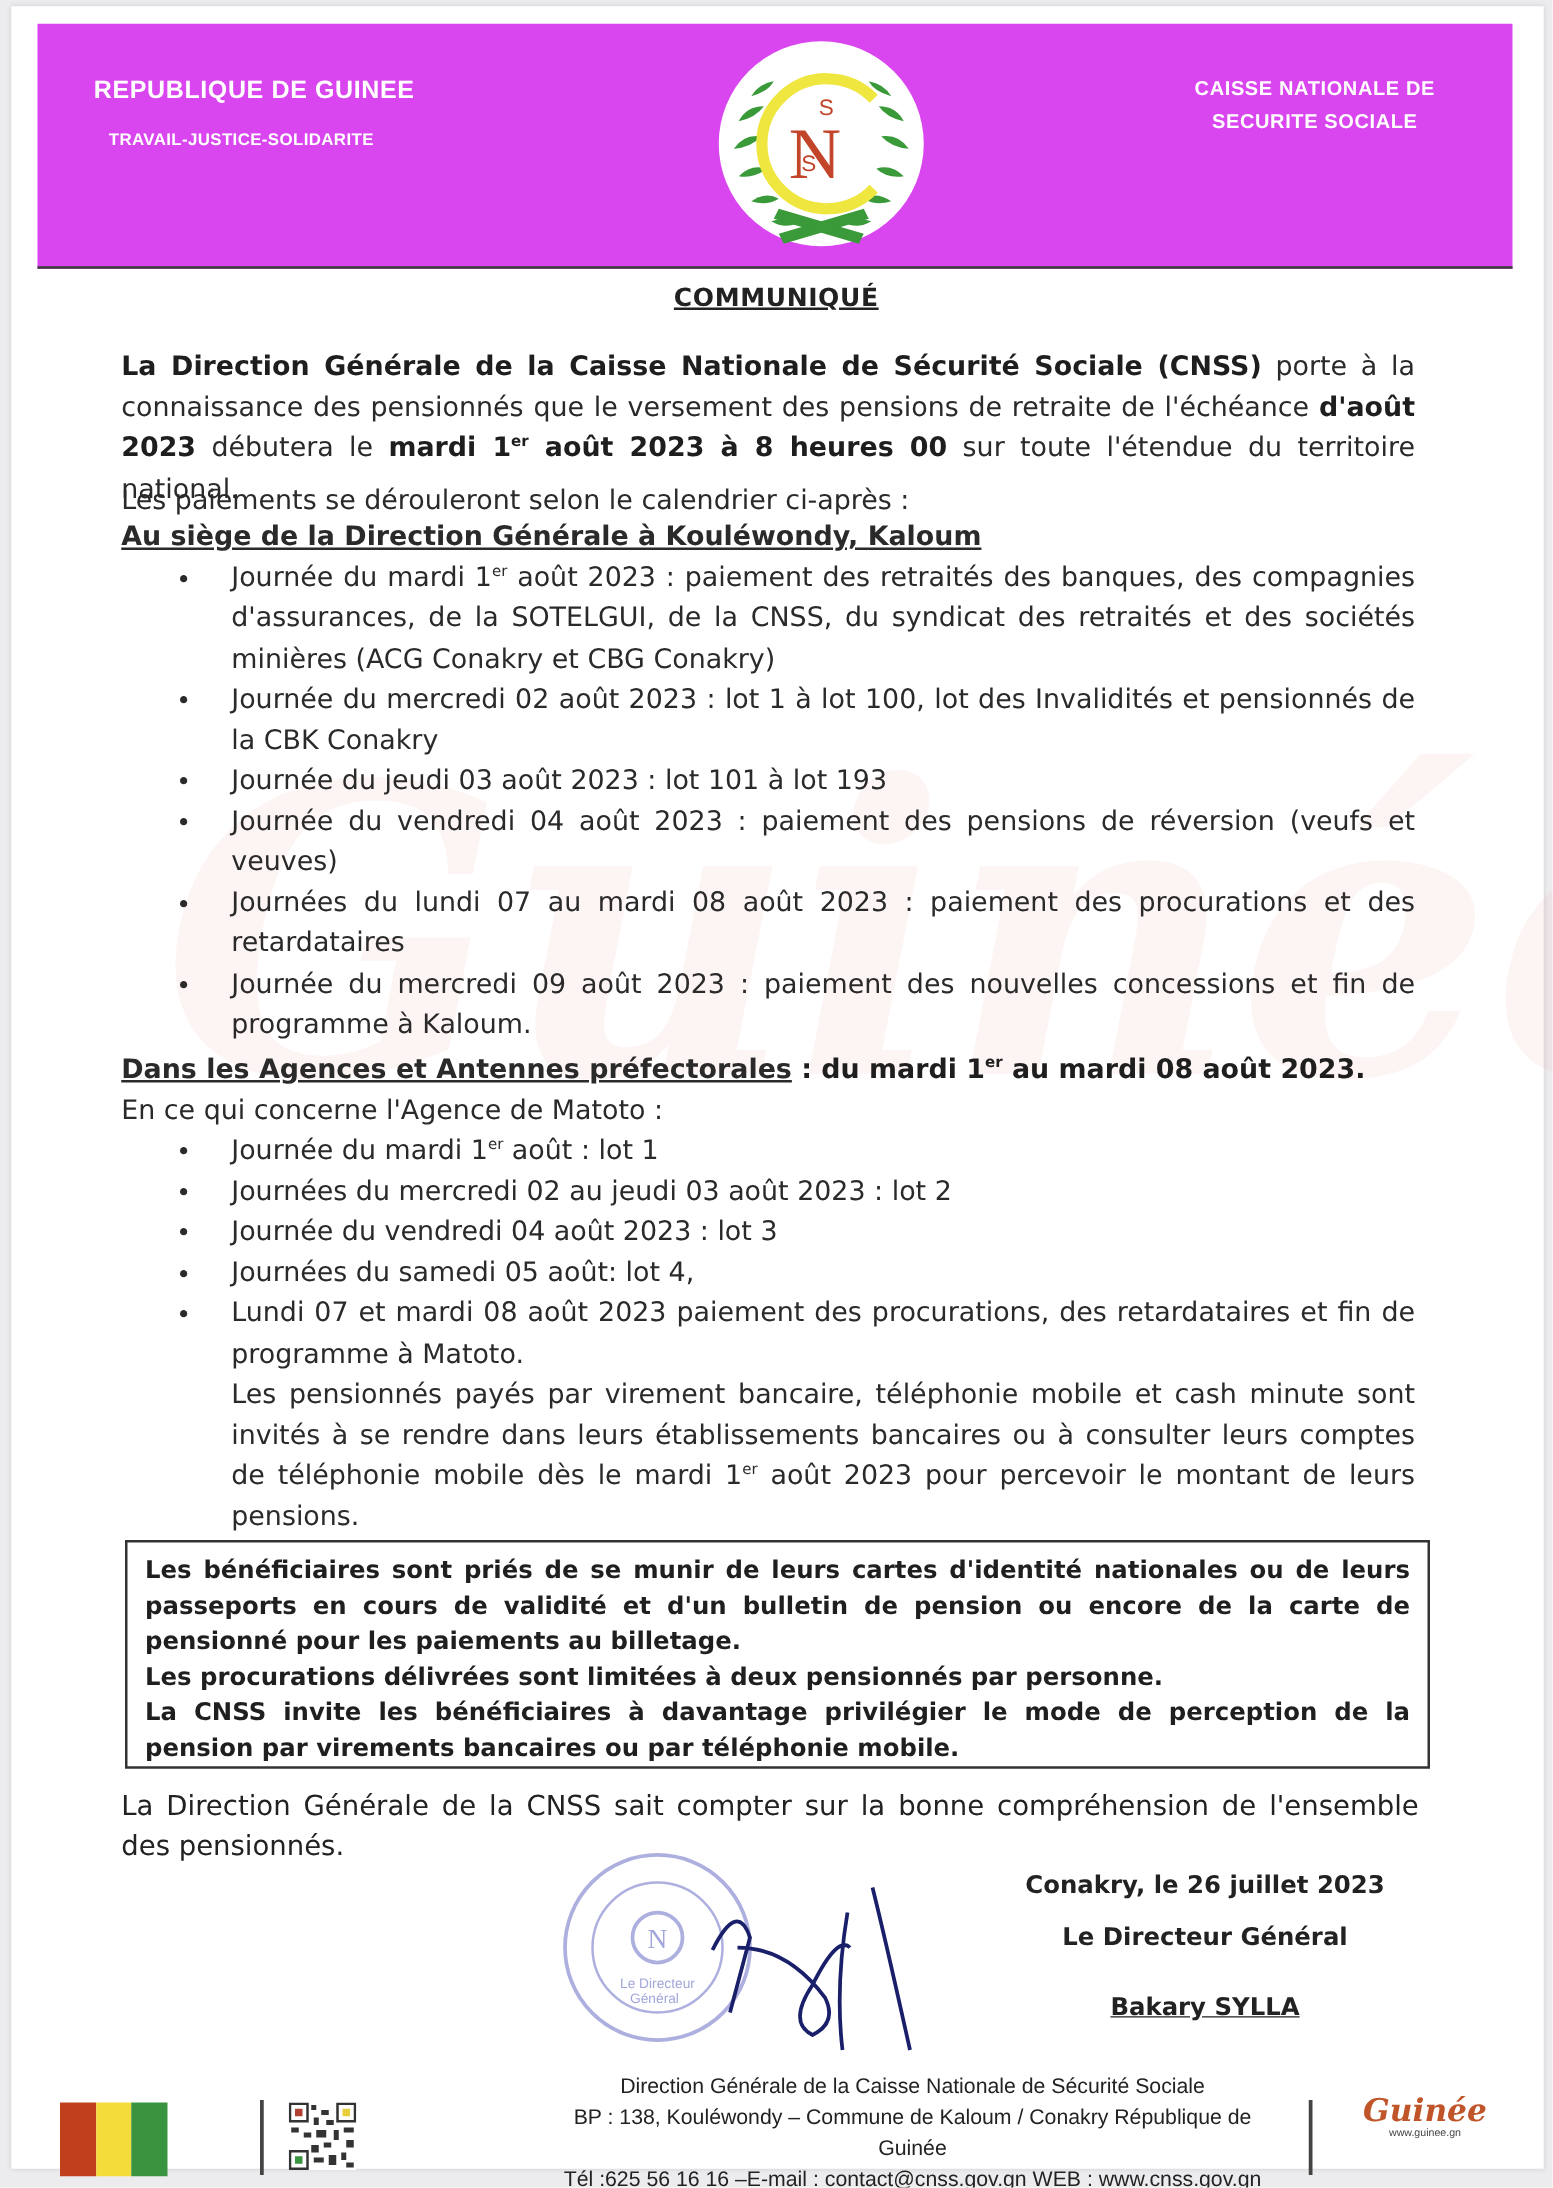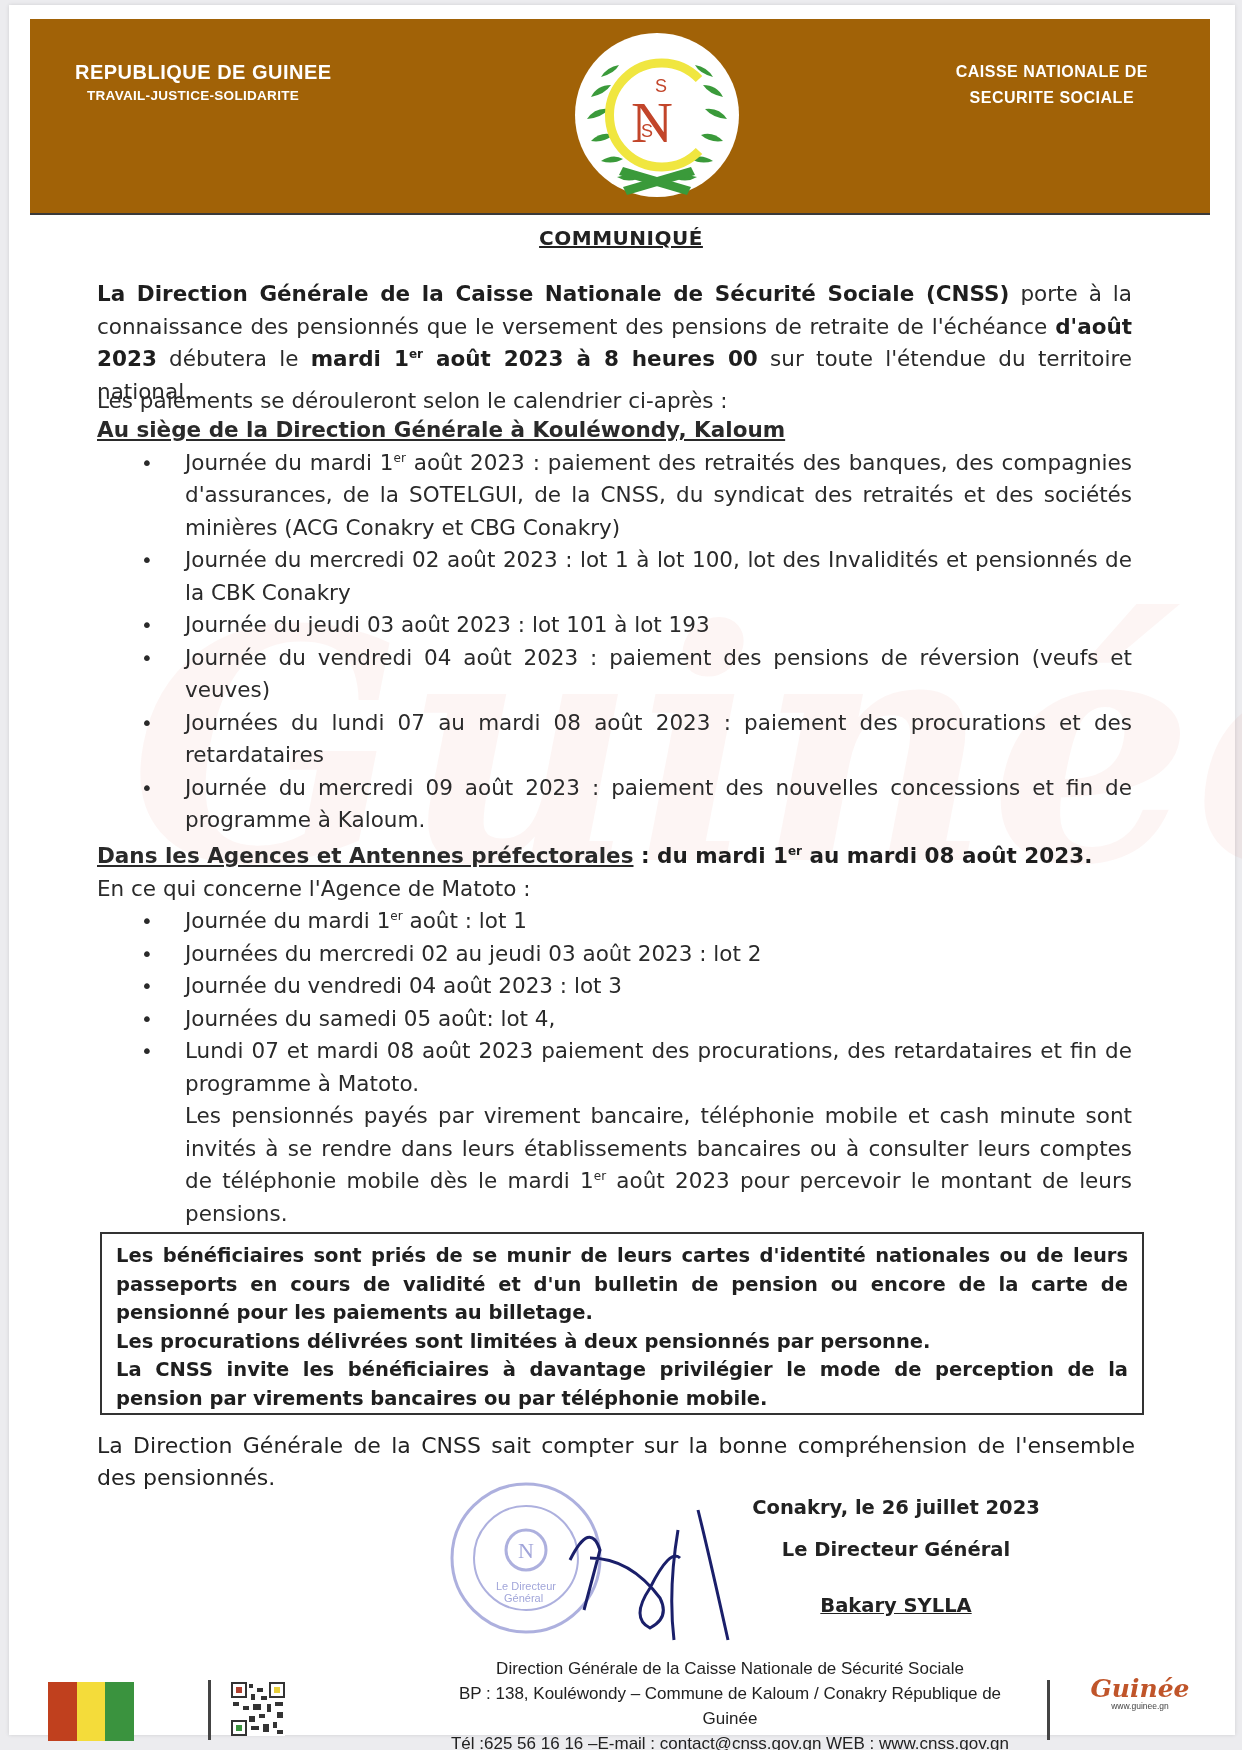--- a/index.html
+++ b/index.html
@@ -5,47 +5,47 @@
   html, body { margin:0; padding:0; }
   body {
     width:1242px; height:1750px; background:#ececef; position:relative; overflow:hidden;
     font-family:"DejaVu Sans", sans-serif; color:#222;
   }
   .page {
     position:absolute; left:9px; top:5px; width:1226px; height:1730px; background:#fff;
     box-shadow:0 0 4px rgba(0,0,0,0.12);
   }
   .banner {
-    position:absolute; left:30px; top:19px; width:1180px; height:194px; background:#a16207;
+    position:absolute; left:30px; top:19px; width:1180px; height:194px; background:#d946ef;
     border-bottom:2px solid #3a3a3a;
   }
   .banner-left { position:absolute; left:45px; top:42px; color:#fff; }
   .banner-left .t1 { font-family:"Liberation Sans", sans-serif; font-weight:bold; font-size:20px; letter-spacing:0.5px; }
-  .banner-left .t2 { font-family:"Liberation Sans", sans-serif; font-weight:bold; font-size:13.5px; margin-left:12px; margin-top:4px; letter-spacing:0.3px; }
+  .banner-left .t2 { font-family:"Liberation Sans", sans-serif; font-weight:bold; font-size:13.5px; margin-left:12px; margin-top:20px; letter-spacing:0.3px; }
   .banner-right { position:absolute; right:62px; top:40px; color:#fff; text-align:center;
     font-family:"Liberation Sans", sans-serif; font-weight:bold; font-size:16px; line-height:26px; letter-spacing:0.5px; }
   .logo { position:absolute; left:531px; top:-2px; width:192px; height:196px; }
 
   .body-text { position:absolute; left:97px; width:1035px; font-size:21.5px; line-height:32.5px; color:#2a2a2a; }
   .title { position:absolute; left:0; width:1242px; top:226px; text-align:center; font-weight:bold; font-size:20px; text-decoration:underline; letter-spacing:0.5px; }
   .justify { text-align:justify; }
   b { font-weight:bold; color:#1e1e1e; }
   .u { text-decoration:underline; font-weight:bold; }
   ul.sched { list-style:none; margin:0; padding:0; }
   ul.sched li { position:relative; padding-left:88px; text-align:justify; }
   ul.sched li::before { content:"•"; position:absolute; left:44px; top:0; font-size:20px; }
   sup { font-size:12px; line-height:0; vertical-align:super; }
 
   .notice-box {
     position:absolute; left:100px; top:1232px; width:1044px; height:183px;
     border:2px solid #333; box-sizing:border-box; padding:8px 14px;
     font-weight:bold; font-size:19.5px; line-height:28.5px; color:#1f1f1f; text-align:justify;
   }
   .closing { position:absolute; left:97px; top:1430px; width:1038px; font-size:22px; line-height:32px; text-align:justify; }
-  .sign-block { position:absolute; left:736px; top:1487px; width:320px; text-align:center; font-weight:bold; font-size:19.5px; color:#222; }
+  .sign-block { position:absolute; left:804px; top:1487px; width:320px; text-align:center; font-weight:bold; font-size:19.5px; color:#222; }
   .sign-block div { height:42px; line-height:42px; }
   .sign-block .name { text-decoration:underline; margin-top:14px; }
   .stamp { position:absolute; left:446px; top:1478px; width:160px; height:160px; }
   .signature { position:absolute; left:560px; top:1500px; width:240px; height:150px; }
 
   .footer { position:absolute; left:0; top:1650px; width:1242px; height:85px; }
   .flag { position:absolute; left:48px; top:32px; width:86px; height:59px; display:flex; }
   .flag span { flex:1; }
   .vsep { position:absolute; width:3px; background:#444; }
   .qr { position:absolute; left:231px; top:32px; width:54px; height:54px; }

